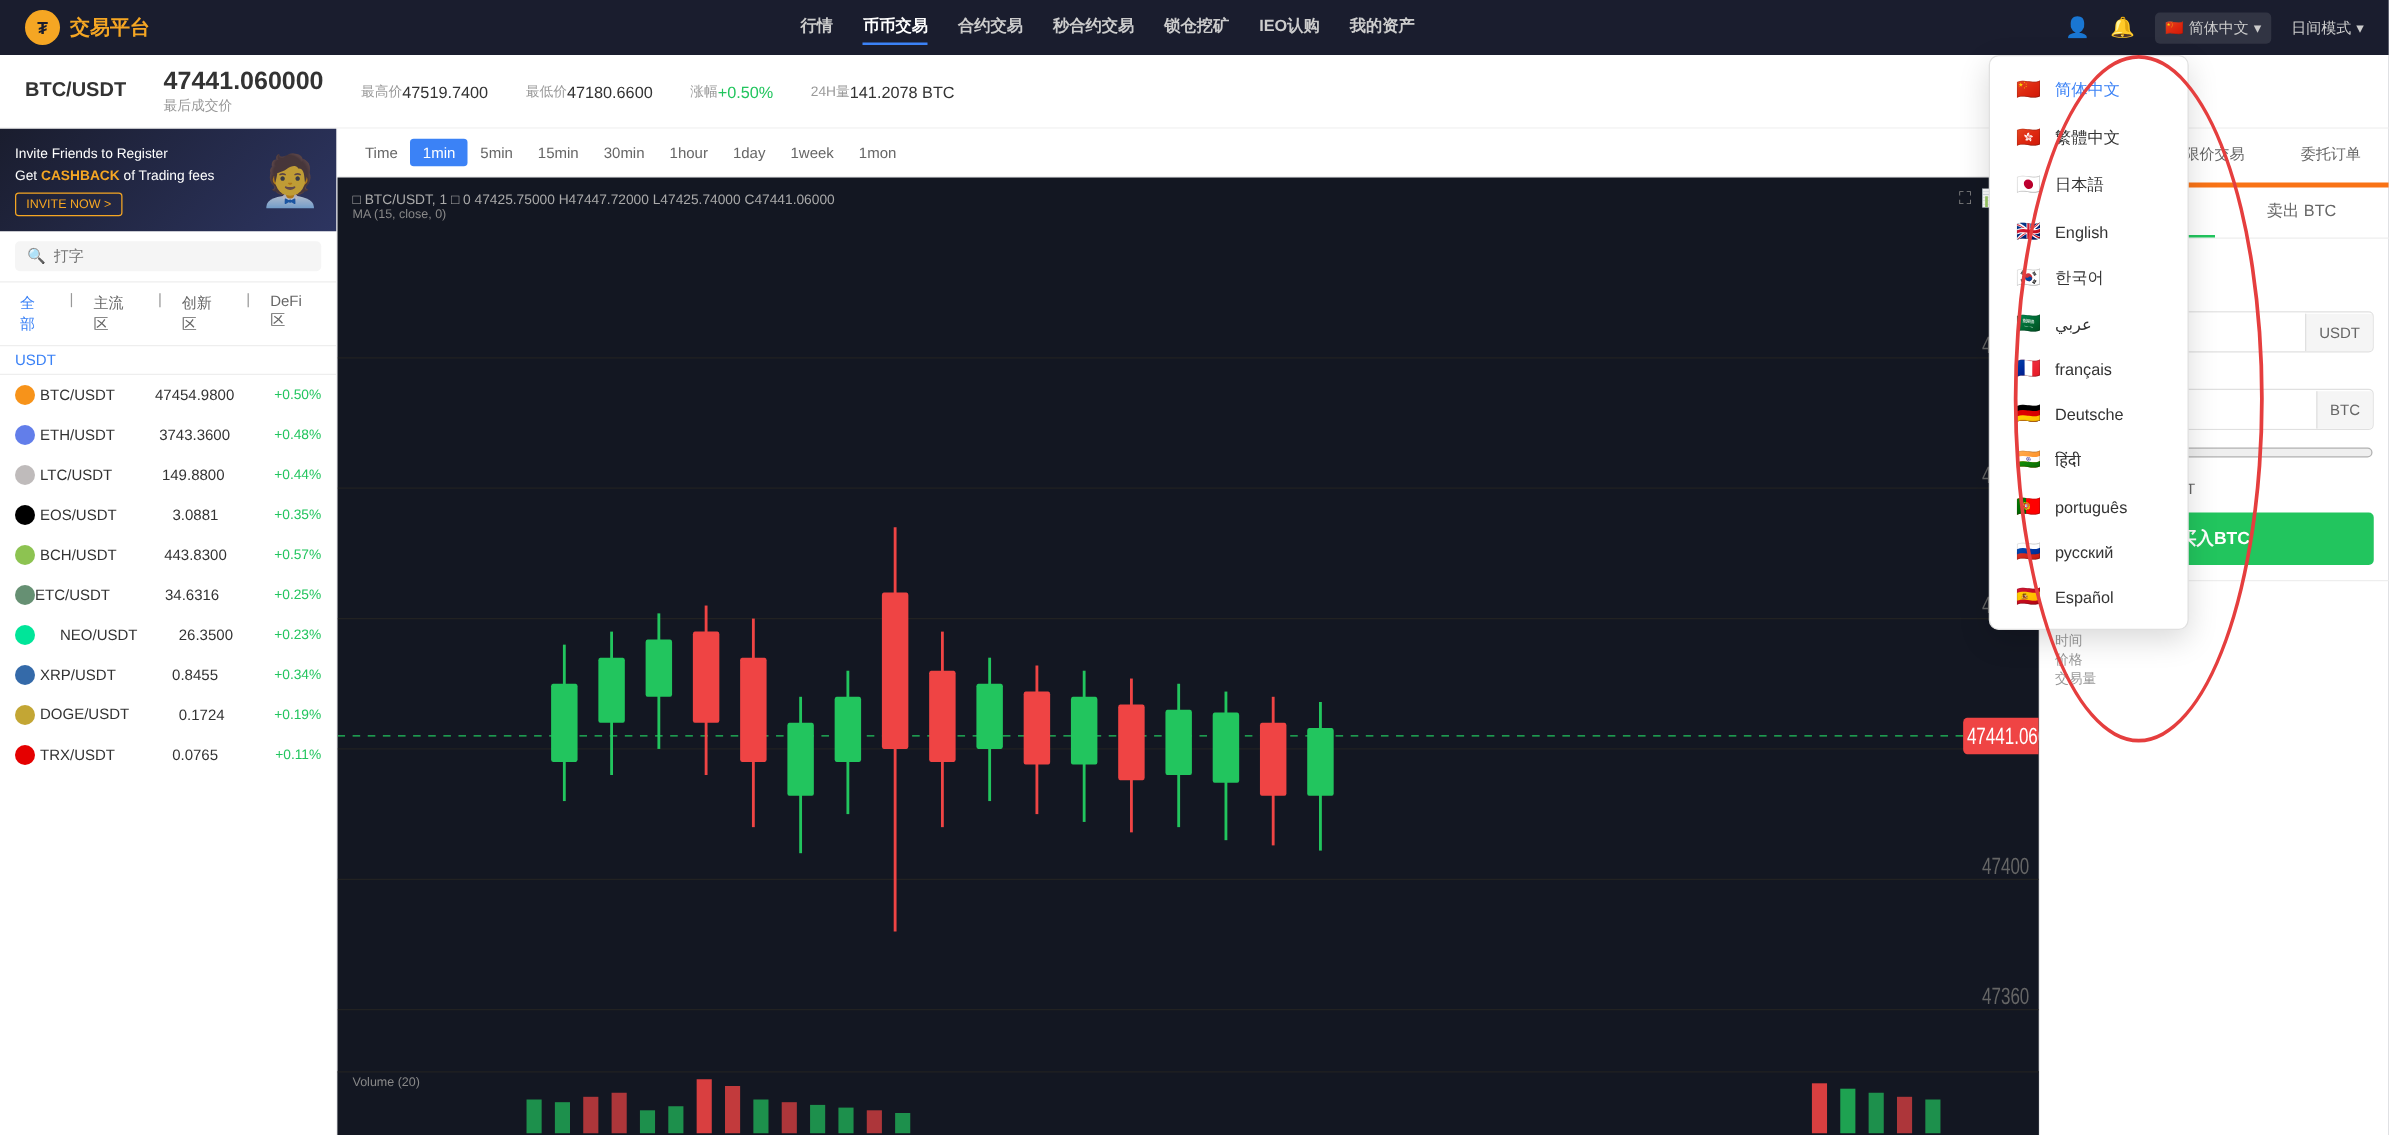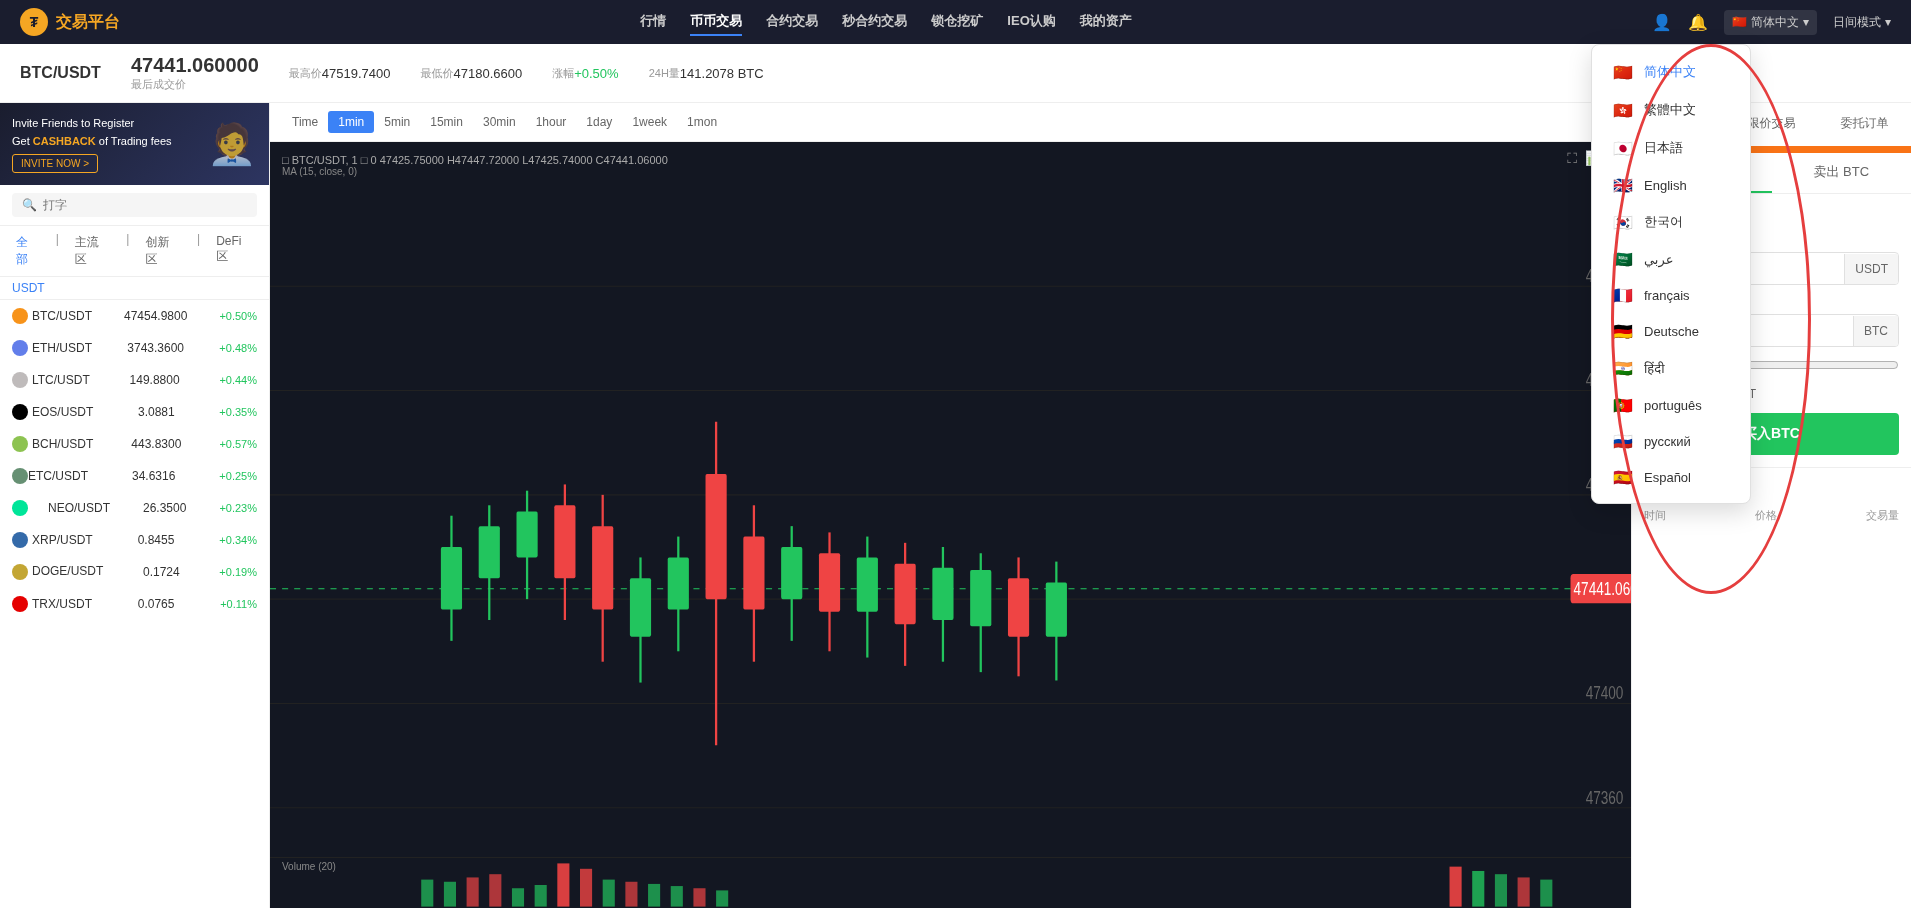--- a/index.html
+++ b/index.html
@@ -299,21 +299,21 @@
     
     .right-sidebar {
       width: 280px;
       background: #fff;
       border-left: 1px solid #eee;
       display: flex;
       flex-direction: column;
     }
     .order-tabs {
       display: flex;
-      border-bottom: 7px solid #f97316;
+      border-bottom: 4px solid #f97316;
       align-items: center;
     }
     .order-tab {
       flex: 1;
       text-align: center;
       padding: 12px 0;
       font-size: 12px;
       color: #666;
       cursor: pointer;
       border-bottom: 2px solid transparent;
@@ -404,20 +404,21 @@
       font-size: 13px;
       font-weight: bold;
       margin-bottom: 8px;
     }
     .trades-header {
       display: flex;
       justify-content: space-between;
       color: #999;
       font-size: 11px;
       padding: 4px 0;
+      flex-direction: column;
     }
 
     
     .chart-svg { width: 100%; height: 100%; }
   </style>
 </head>
 <body>
 
 <nav class="top-nav">
   <div class="nav-logo">

